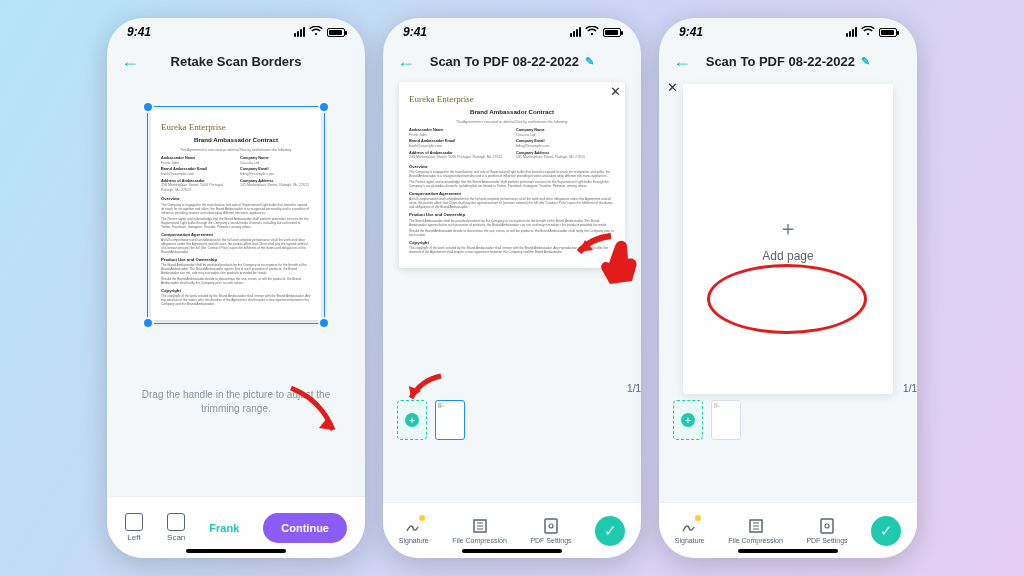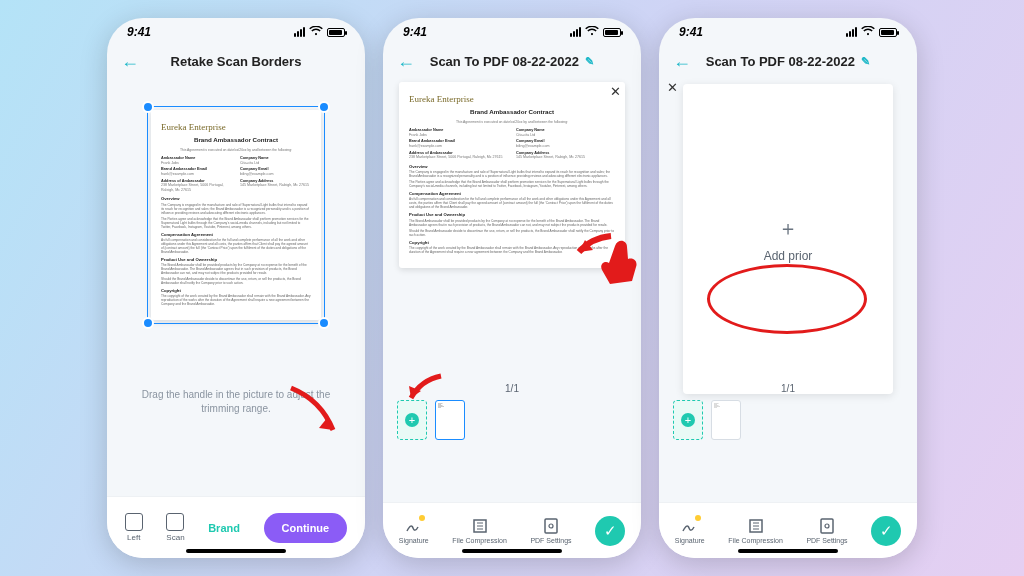--- a/index.html
+++ b/index.html
@@ -58,21 +58,21 @@
   .bottombar { height:62px; background:#fff; display:flex; align-items:center; justify-content:space-around; padding:0 6px; border-top:1px solid #eef1f4;}
   .bb-item { display:flex; flex-direction:column; align-items:center; font-size:8px; color:#5a6470; gap:2px;}
   .bb-icon { width:18px;height:18px; border:1.5px solid #5a6470; border-radius:3px;}
   .retake { color:#1fc9b0; font-size:11px; font-weight:600;}
   .continue { background:#8b5cf6; color:#fff; font-size:11px; font-weight:600; padding:9px 18px; border-radius:20px;}
   .homebar { position:absolute; bottom:5px; left:50%; transform:translateX(-50%); width:100px;height:4px;background:#000;border-radius:3px;}
   .arrow { position:absolute; pointer-events:none; }
   
   .s2doc { position:absolute; left:16px; top:6px; width:226px; }
   .closex { position:absolute; right:4px; top:2px; font-size:13px; color:#333; }
-  .pager { text-align:center; font-size:10px; color:#5a6470; }
+  .pager { text-align:right; font-size:10px; color:#5a6470; }
   .thumbs { display:flex; gap:8px; align-items:center; padding:6px 14px;}
   .addthumb { width:30px;height:40px;border:1px dashed #1fc9b0;border-radius:4px;display:flex;align-items:center;justify-content:center;background:#e9faf6;}
   .addthumb span{width:14px;height:14px;background:#1fc9b0;border-radius:50%;color:#fff;font-size:11px;display:flex;align-items:center;justify-content:center;}
   .pthumb { width:30px;height:40px;border:1.5px solid #1a8cff;border-radius:3px;background:#fff;padding:2px;font-size:1.5px;color:#999;overflow:hidden;}
   .toolbar2 { height:56px;background:#fff;display:flex;align-items:center;justify-content:space-around;border-top:1px solid #eef1f4;padding:0 4px;}
   .tb-item{display:flex;flex-direction:column;align-items:center;font-size:7px;color:#5a6470;gap:2px;position:relative;}
   .tb-ic{width:18px;height:18px;position:relative;}
   .fab{width:30px;height:30px;background:#1fc9b0;border-radius:50%;display:flex;align-items:center;justify-content:center;color:#fff;font-size:15px;}
   .s2area{position:absolute;left:0;right:0;top:0;bottom:0;}
   .s2low{position:absolute;left:0;right:0;bottom:56px;}
@@ -152,21 +152,21 @@
   </div>
   <div class="bottombar">
     <div class="bb-item">
       <div class="bb-icon"></div>
       <span>Left</span>
     </div>
     <div class="bb-item">
       <div class="bb-icon"></div>
       <span>Scan</span>
     </div>
-    <div class="retake">Brand</div>
+    <div class="retake">Frank</div>
     <div class="continue">Continue</div>
   </div>
   <div class="homebar"></div>
 </div>
 
 <div class="phone">
   <div class="statusbar">
     <span>9:41</span>
     <span class="sigs">
       <span class="bars">
@@ -286,21 +286,21 @@
   </div>
   <div class="header">
     <span class="back">←</span>
     <span>Scan To PDF 08-22-2022</span>
     <span class="editicn">✎</span>
   </div>
   <div class="main">
     <div class="closex3">✕</div>
     <div class="bigcard">
       <div class="bigplus">＋</div>
-      <div style="font-size:12px;color:#5a6470">Add prior</div>
+      <div style="font-size:12px;color:#5a6470">Add page</div>
     </div>
     <div class="redring"></div>
     <div style="position:absolute;left:0;right:0;bottom:56px;">
       <div class="pager">1/1</div>
       <div class="thumbs">
         <div class="addthumb">
             <span>+</span>
           </div>
         <div class="pthumb2">▬▬▬<br>▬▬<br>▬▬▬<br>▬▬▬▬<br>▬▬</div>
       </div>

